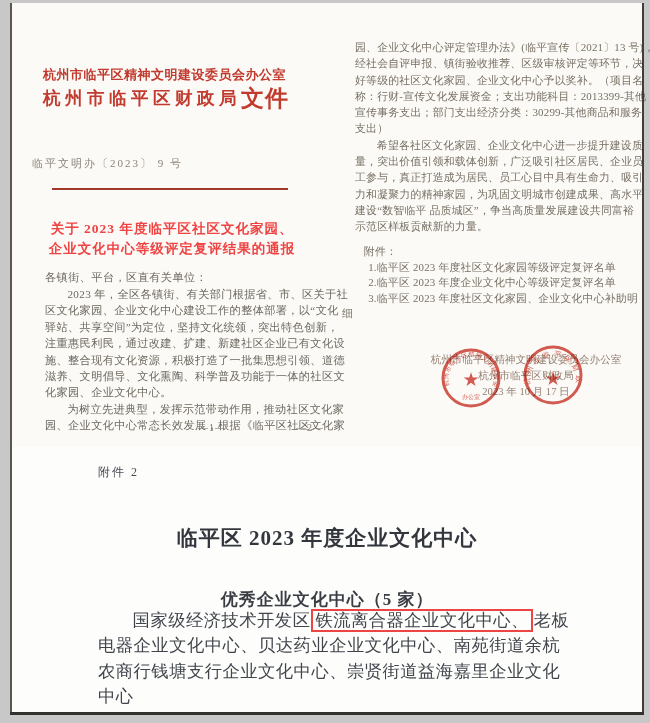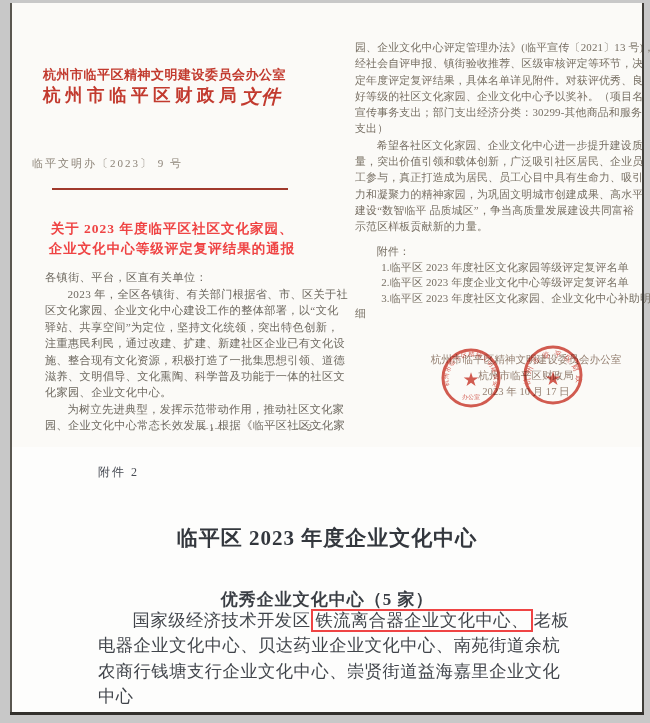--- a/index.html
+++ b/index.html
@@ -22,41 +22,41 @@
   .edge-right { left:642px; top:3px;   width:2px;  height:712px; background:#403e39; }
   .edge-bottom{ left:10px;  top:712px; width:634px; height:3px;  background:#33312d; }
 
   .abs { position:absolute; }
 
   
   .issuer1 { left:31px; top:63px; font-size:13px; font-weight:bold;
              color:#c23a2e; letter-spacing:0.5px; white-space:nowrap; }
   .issuer2 { left:31px; top:80px; white-space:nowrap; color:#c23a2e; }
   .issuer2 .org  { font-size:17.5px; font-weight:bold; letter-spacing:4.5px; }
-  .issuer2 .suf  { font-size:19px;   font-weight:bold; letter-spacing:1px; vertical-align:-2px;font-style:italic; }
+  .issuer2 .suf  { font-size:23px;   font-weight:bold; letter-spacing:1px; vertical-align:-2px; }
   .docnum  { left:20px; top:153px; width:280px; text-align:left;
              font-size:11px; color:#8b8276; letter-spacing:2px; }
   .redline { left:40px; top:185px; width:236px; height:2px; background:#a0392c; }
   .doc-title { left:20px; top:216px; width:280px; text-align:center;
                font-size:13.5px; font-weight:bold; color:#ef4444;
                line-height:19.5px; letter-spacing:1px; }
   .salutation { left:33px; top:267px; font-size:11.2px; color:#6e6960; letter-spacing:0.4px; }
   .body1 { left:33px; top:283px; width:256px; font-size:11.2px; color:#6e6960;
            line-height:16.4px; letter-spacing:0.35px; }
   .body1 div, .body2 div, .attach div { white-space:nowrap; }
   .ind  { text-indent:2em; }
   .ind2 { text-indent:2.4em; }
   .pagenum { font-size:10px; color:#7b756c; letter-spacing:1px; }
   .pn1 { left:186px; top:419px; }
   .pn2 { left:284px; top:419px; }
 
   
   .body2 { left:343px; top:36px; width:276px; font-size:10.9px; color:#776f63;
            line-height:16.3px; letter-spacing:0.2px; }
-  .attach { left:343px; top:241px; width:276px; font-size:10.9px; color:#776f63;
+  .attach { left:330px; top:241px; width:276px; font-size:10.9px; color:#776f63;
             line-height:15.6px; letter-spacing:0.2px; }
   .signature { left:416px; top:349px; width:196px; text-align:center;
                font-size:10.6px; color:#958072; line-height:15.8px; }
   .signature div { white-space:nowrap; }
   .seal { mix-blend-mode:multiply; opacity:0.88; }
   .seal1 { left:427px; top:343px; }
   .seal2 { left:509px; top:340px; }
 
   
   .att-label { left:86px; top:461px; font-size:12px; color:#484c54; letter-spacing:2px; }
@@ -105,22 +105,22 @@
       <div>化家园、企业文化中心。</div>
       <div class="ind">为树立先进典型，发挥示范带动作用，推动社区文化家</div>
       <div>园、企业文化中心常态长效发展，根据《临平区社区文化家</div>
     </div>
 
     <div class="abs pagenum pn1">—1—</div>
 
     <div class="abs body2">
       <div>园、企业文化中心评定管理办法》(临平宣传〔2021〕13 号)，</div>
       <div>经社会自评申报、镇街验收推荐、区级审核评定等环节，决</div>
-      <div>定年度评定复评结果，具体名单详见附件。对获评优秀、良</div>
       <div>好等级的社区文化家园、企业文化中心予以奖补。（项目名</div>
+      <div>称：行财-宣传文化发展资金；支出功能科目：2013399-其他</div>
       <div>宣传事务支出；部门支出经济分类：30299-其他商品和服务</div>
       <div>支出）</div>
       <div class="ind">希望各社区文化家园、企业文化中心进一步提升建设质</div>
       <div>量，突出价值引领和载体创新，广泛吸引社区居民、企业员</div>
       <div>工参与，真正打造成为居民、员工心目中具有生命力、吸引</div>
       <div>力和凝聚力的精神家园，为巩固文明城市创建成果、高水平</div>
       <div>建设“数智临平 品质城区”，争当高质量发展建设共同富裕</div>
       <div>示范区样板贡献新的力量。</div>
     </div>
 

